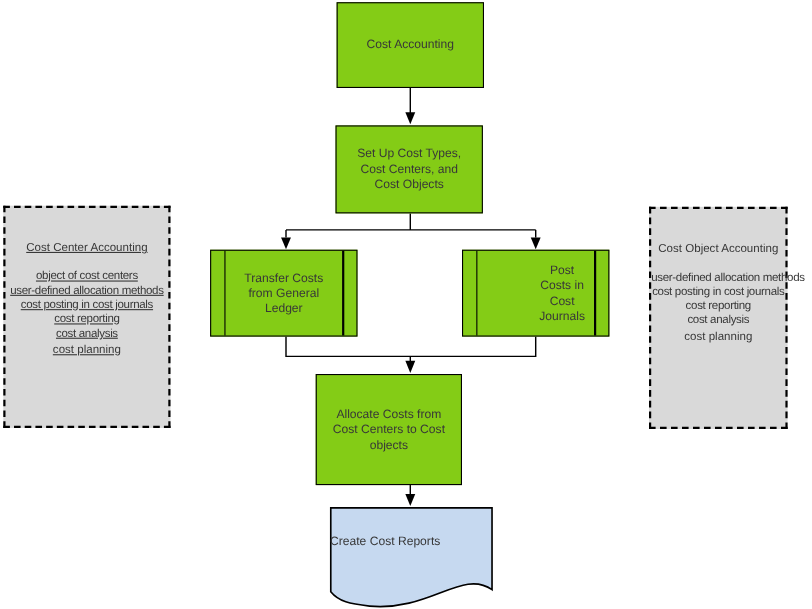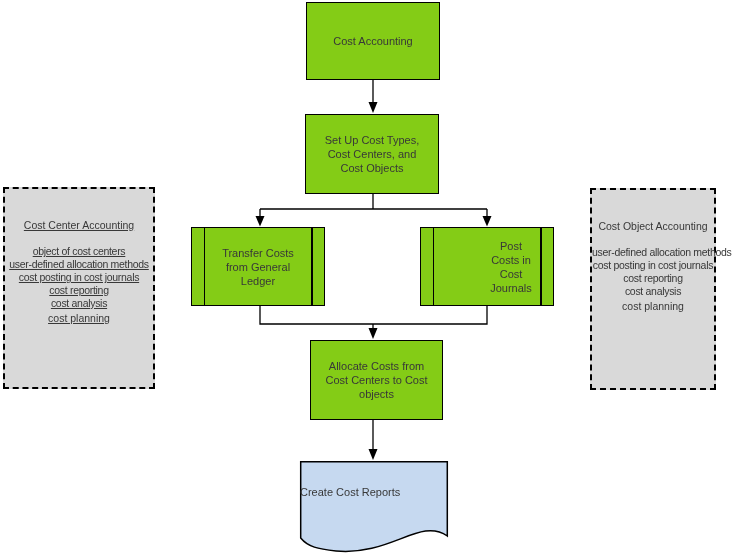--- a/index.html
+++ b/index.html
@@ -60,21 +60,21 @@
   .panel-right { left: 590px; top: 188px; width: 126px; height: 202px; }
   .panel .title { margin-top: 30px; display: block; }
   .panel .items { margin-top: 13px; display: block; }
   .panel .item { display: block; white-space: nowrap; letter-spacing: -0.3px; }
   .panel .footer { margin-top: 2px; display: block; }
   
   #n1 { left: 306px; top: 2px;   width: 134px; height: 78px; }
   #n2 { left: 305px; top: 114px; width: 134px; height: 80px; }
   #n3 { left: 191px; top: 227px; width: 134px; height: 79px; }
   #n4 { left: 420px; top: 227px; width: 134px; height: 79px; padding-left: 48px; }
-  #n5 { left: 310px; top: 340px; width: 133px; height: 80px; }
+  #n5 { left: 287px; top: 340px; width: 133px; height: 101px; }
   #n3 .vbar.l, #n4 .vbar.l { left: 11.5px; }
   #n3 .vbar.r, #n4 .vbar.r { right: 11.5px; }
 </style>
 </head>
 <body>
 
 <div class="canvas">
 
   <svg class="overlay" viewBox="0 0 738 554" xmlns="http://www.w3.org/2000/svg">
     <g stroke="#000000" stroke-width="1.3" fill="none">

